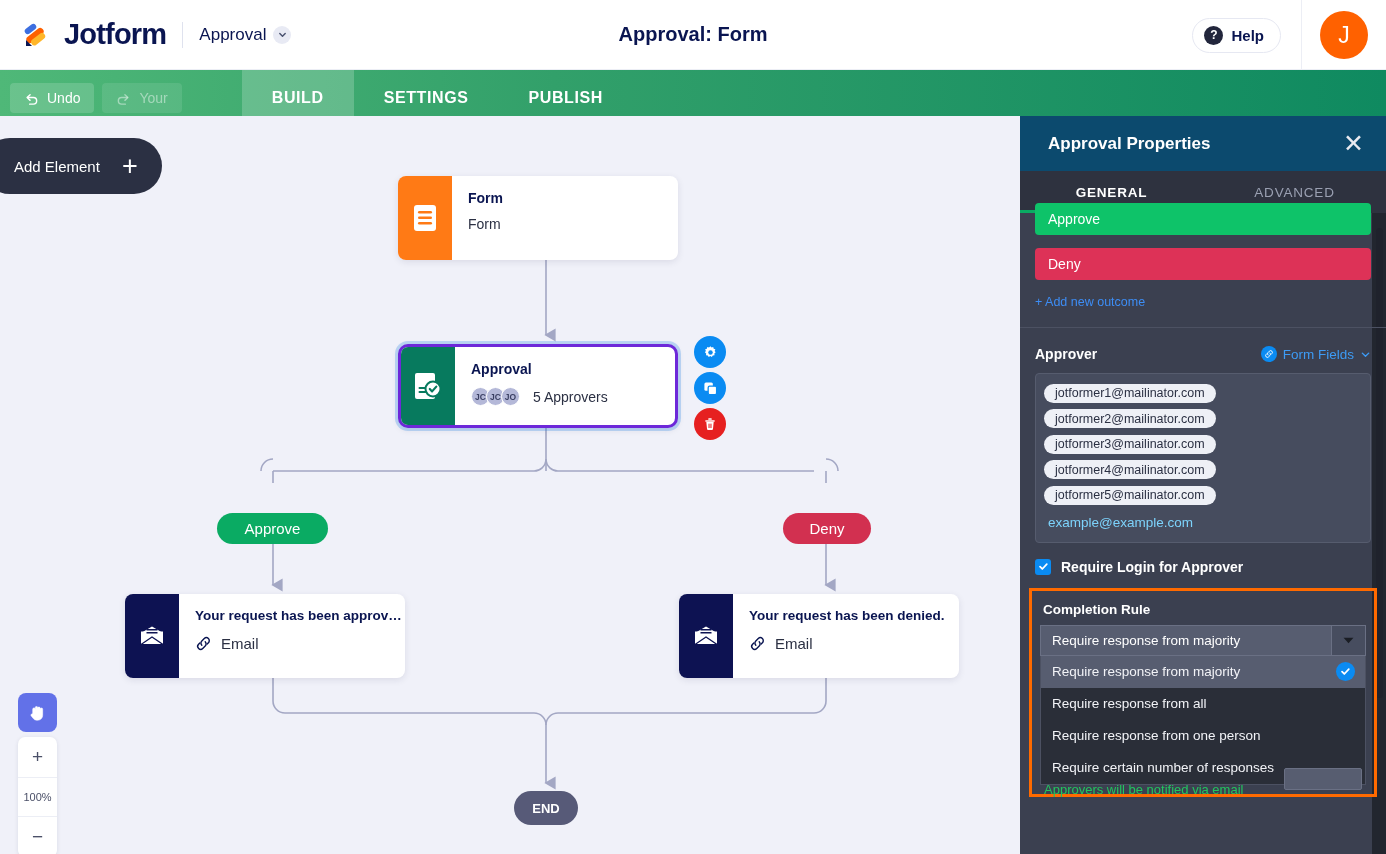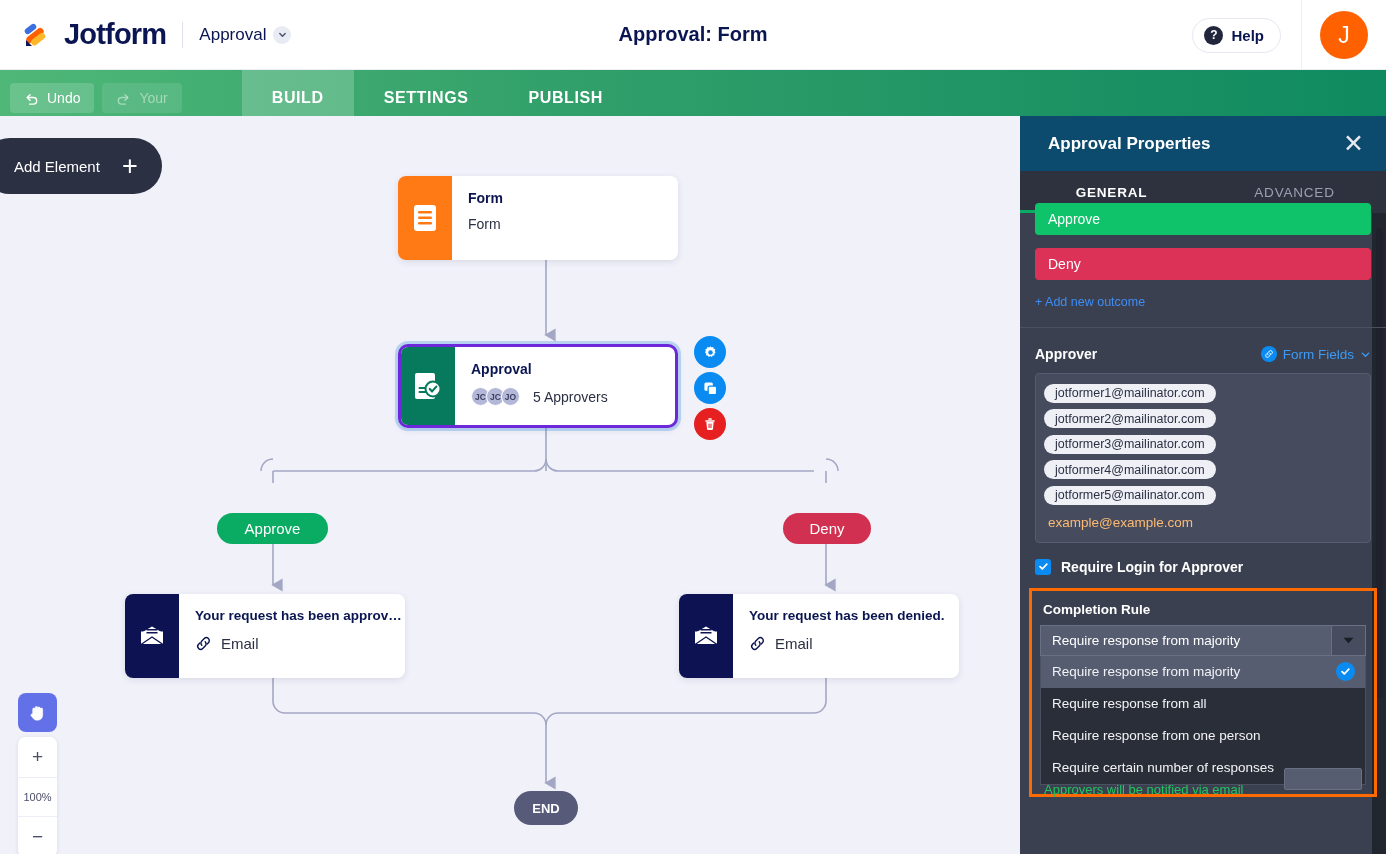--- a/index.html
+++ b/index.html
@@ -229,21 +229,21 @@
 
   .approver-box {
     background: #464c5e; border: 1px solid #565c6e; border-radius: 4px;
     padding: 9px 8px 12px 8px;
   }
   .chip {
     display: inline-block; background: #eef0f6; color: #2b3043;
     border-radius: 11px; padding: 2.5px 11px; font-size: 12.5px;
     margin-bottom: 6px; cursor: pointer;
   }
-  .chip-ph { color: #fdba74; font-size: 13.5px; padding: 4px 4px 0 4px; }
+  .chip-ph { color: #7dd3fc; font-size: 13.5px; padding: 4px 4px 0 4px; }
 
   .req-login { display: flex; align-items: center; gap: 10px; padding: 16px 15px 0 15px; }
   .cbox {
     width: 16px; height: 16px; border-radius: 3px; background: #0a8bf2;
     display: flex; align-items: center; justify-content: center; cursor: pointer;
   }
   .req-login-label { font-size: 14px; font-weight: bold; }
 
   .completion-wrap {
     margin: 13px 9px 0 9px; border: 3px solid #ff6a00;

